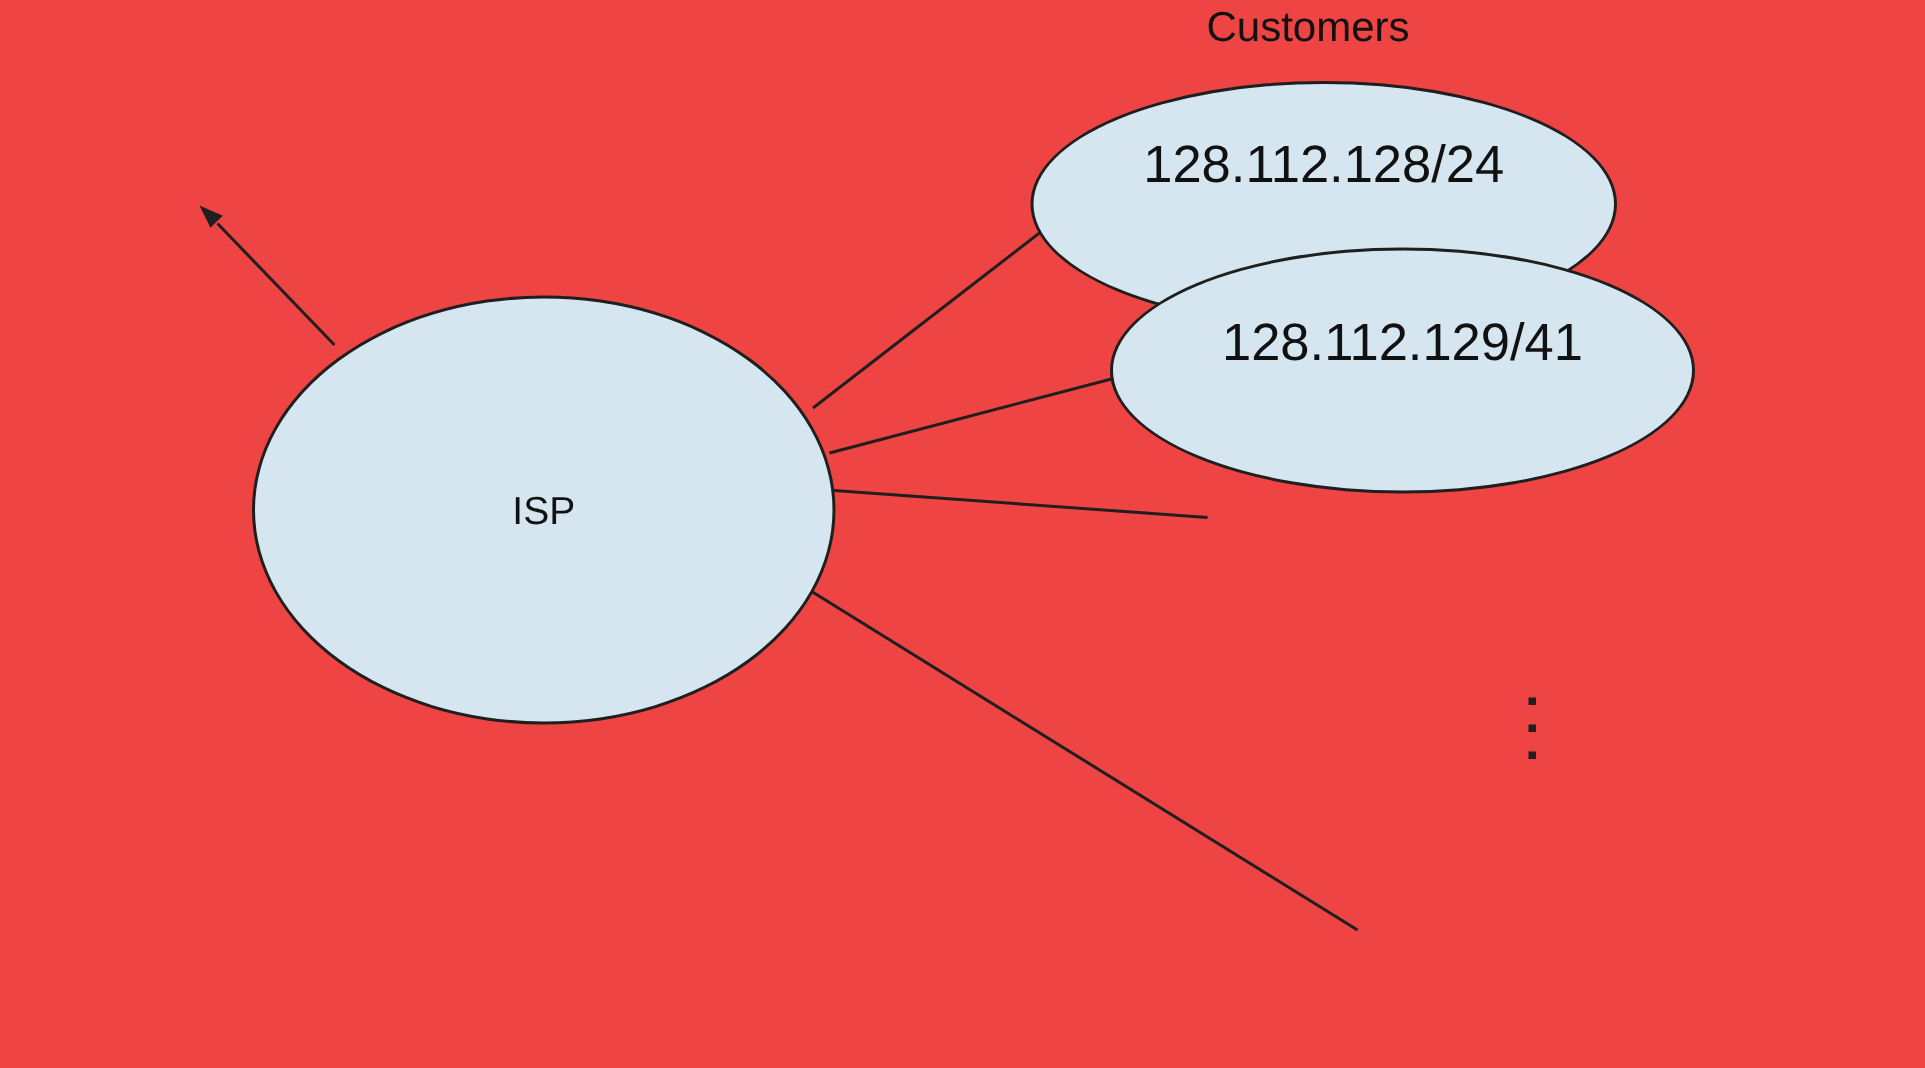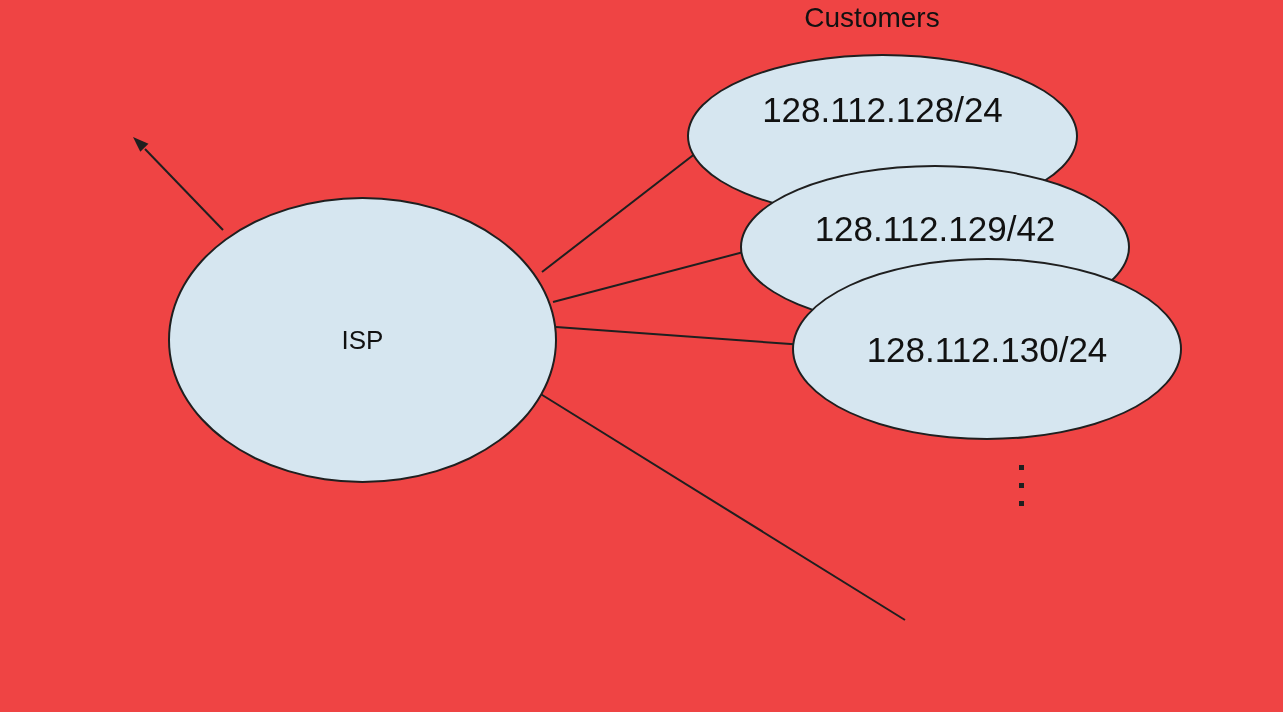--- a/index.html
+++ b/index.html
@@ -124,26 +124,23 @@
 
   <div class="ellipse isp">
     <span>ISP</span>
   </div>
 
   <div class="ellipse cust1">
     <span class="lbl">128.112.128/24</span>
   </div>
 
   <div class="ellipse cust2">
-    <span class="lbl">128.112.129/42</span>
+    <span class="lbl">128.112.129/41</span>
   </div>
 
-  <div class="ellipse cust3">
-    <span class="lbl">128.112.130/24</span>
-  </div>
 
   <div class="vdots">
     <span class="dot"></span>
     <span class="dot"></span>
     <span class="dot"></span>
   </div>
 
 
 </div>
 

